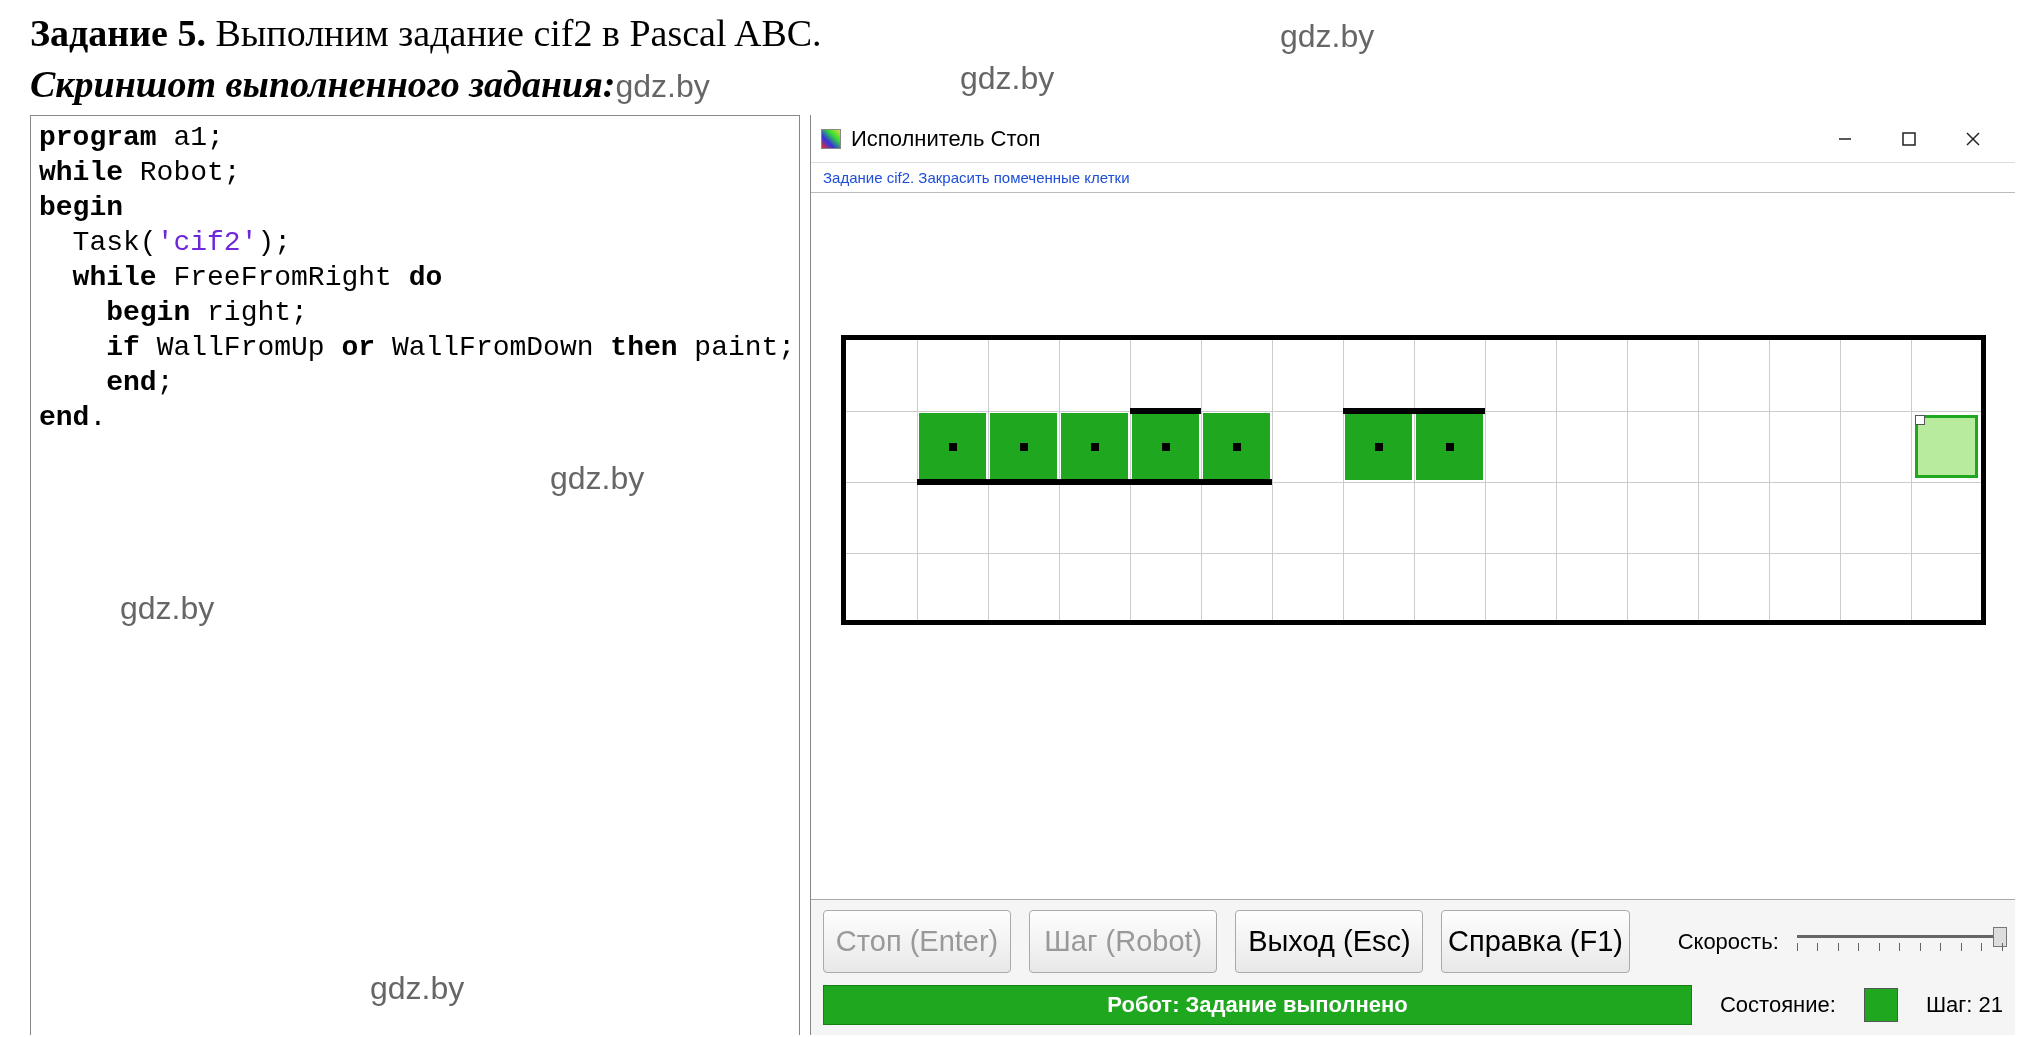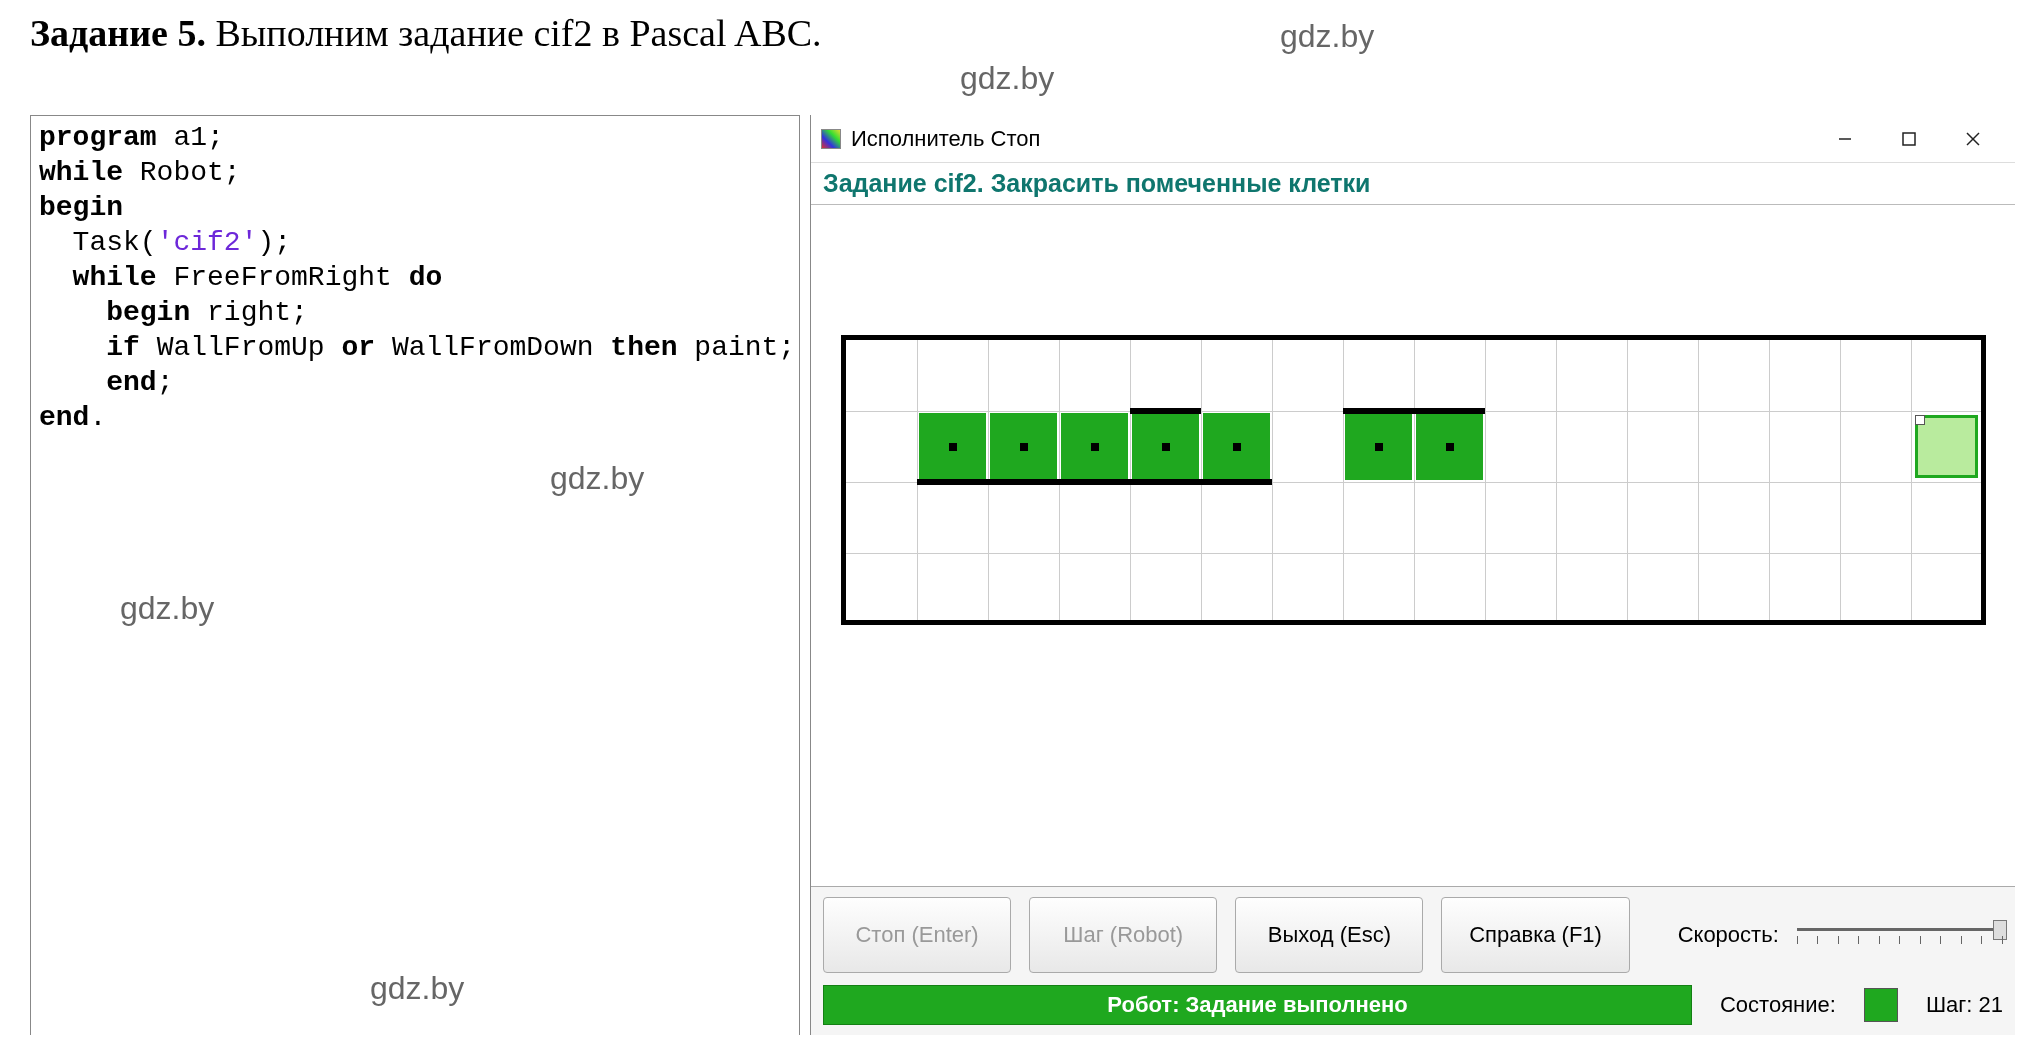--- a/index.html
+++ b/index.html
@@ -75,25 +75,24 @@
       border: 1px solid #888;
     }
     .titlebar-title { flex: 1; }
     .win-btn {
       width: 64px; height: 48px;
       display: flex; align-items: center; justify-content: center;
       font-size: 18px;
       color: #222;
     }
     .task-label {
-      color: #0f766e;
+      color: #1d4ed8;
       padding: 6px 12px;
       border-bottom: 1px solid #bbb;
-      font-size: 25px;
-      font-weight: bold;
+      font-size: 15px;
     }
 
     .robot-canvas {
       position: absolute;
       left: 30px;
       top: 220px;
       width: 1145px;
       height: 290px;
       border: 5px solid #000;
       background: #fff;
@@ -134,22 +133,22 @@
       border-top: 1px solid #aaa;
       background: #f5f5f5;
     }
     .btn-row {
       display: flex;
       align-items: center;
       gap: 18px;
       margin-bottom: 12px;
     }
     .btn {
-      font-size: 22px;
-      padding: 24px 4px;
+      font-size: 29px;
+      padding: 14px 4px;
       width: 200px;
       text-align: center;
       background: linear-gradient(#fefefe,#e8e8e8);
       border: 1px solid #aaa;
       border-radius: 4px;
     }
     .btn.disabled { color: #999; }
     .speed-label { margin-left: 30px; }
     .speed-slider {
       position: relative;
@@ -194,20 +193,23 @@
       background: #1fa81f;
       border: 1px solid #555;
     }
   </style>
 </head>
 <body>
 
 <div class="task-header">
   <div>
     <span class="task-title">Задание 5.</span><span> Выполним задание cif2 в Pascal ABC.</span>
+  </div>
+  <div>
+    <span class="task-subtitle">Скриншот выполненного задания:</span><span class="task-subtitle-wm">gdz.by</span>
   </div>
 </div>
 
 <div class="watermark" style="left:960px; top:60px;">gdz.by</div>
 <div class="watermark" style="left:1280px; top:18px;">gdz.by</div>
 <div class="watermark" style="left:550px;  top:460px;">gdz.by</div>
 <div class="watermark" style="left:1000px; top:475px;">gdz.by</div>
 <div class="watermark" style="left:1500px; top:450px;">gdz.by</div>
 <div class="watermark" style="left:120px;  top:590px;">gdz.by</div>
 <div class="watermark" style="left:900px;  top:830px;">gdz.by</div>

